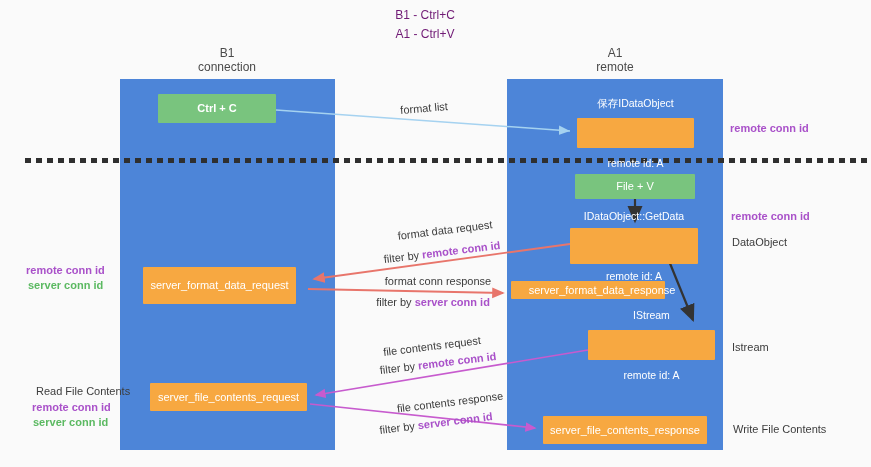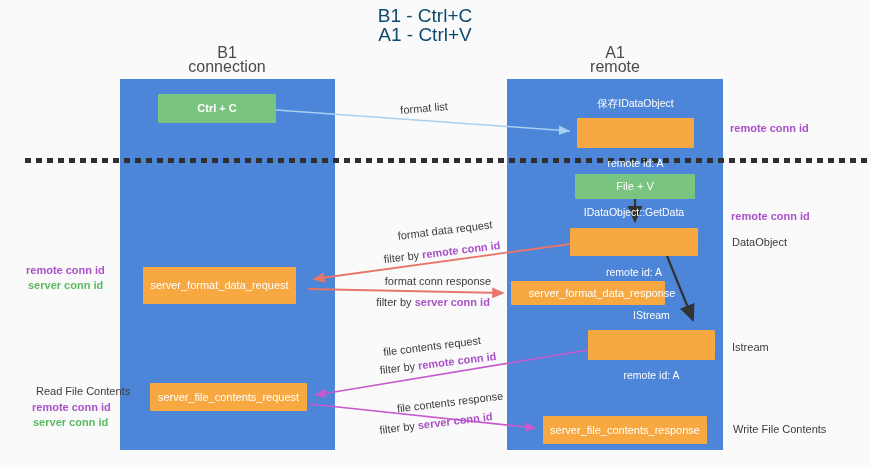--- a/index.html
+++ b/index.html
@@ -5,25 +5,25 @@
   * { margin:0; padding:0; box-sizing:border-box; }
   html,body { background:#fafafa; }
   .canvas {
     position:relative; width:871px; height:467px;
     background:#fafafa; overflow:hidden;
     font-family:"Liberation Sans", sans-serif;
     color:#3c3c3c;
   }
   .title {
     position:absolute; left:425px; top:6px; transform:translateX(-50%);
-    text-align:center; font-size:19px; color:#0c4a6e; line-height:19px;
+    text-align:center; font-size:12px; color:#701a75; line-height:19px;
   }
   .col-header {
     position:absolute; width:160px; transform:translateX(-50%);
-    text-align:center; font-size:16px; color:#4a4a4a; line-height:14px; top:46px;
+    text-align:center; font-size:12px; color:#4a4a4a; line-height:14px; top:46px;
   }
   .column {
     position:absolute; top:79px; height:371px; background:#4d85d8;
   }
   .col-left  { left:120px; width:215px; }
   .col-right { left:507px; width:216px; }
   .dashed-line {
     position:absolute; left:25px; top:158px; width:846px; height:5px;
     background:repeating-linear-gradient(90deg,#2f2f2f 0 6px,transparent 6px 11px);
   }
@@ -99,30 +99,30 @@
 
   <div class="box box-orange" style="left:577px;top:118px;width:117px;height:30px;font-size:10.5px;">
     <div>保存IDataObject</div>
     <div>remote id: A</div>
   </div>
 
   <div class="box box-green" style="left:575px;top:174px;width:120px;height:25px;">
     <div>File + V</div>
   </div>
 
-  <div class="box box-orange" style="left:570px;top:228px;width:128px;height:28px;font-size:10.5px;">
+  <div class="box box-orange" style="left:570px;top:228px;width:128px;height:36px;font-size:10.5px;">
     <div>IDataObject::GetData</div>
     <div>remote id: A</div>
   </div>
 
   <div class="box box-orange" style="left:143px;top:267px;width:153px;height:37px;">
     <div>server_format_data_request</div>
   </div>
 
-  <div class="box box-orange" style="left:511px;top:281px;width:154px;height:24px;padding-left:28px;">
+  <div class="box box-orange" style="left:511px;top:281px;width:154px;height:18px;padding-left:28px;">
     <div>server_format_data_response</div>
   </div>
 
   <div class="box box-orange" style="left:588px;top:330px;width:127px;height:30px;font-size:10.5px;">
     <div>IStream</div>
     <div>remote id: A</div>
   </div>
 
   <div class="box box-orange" style="left:543px;top:416px;width:164px;height:28px;">
     <div>server_file_contents_response</div>

